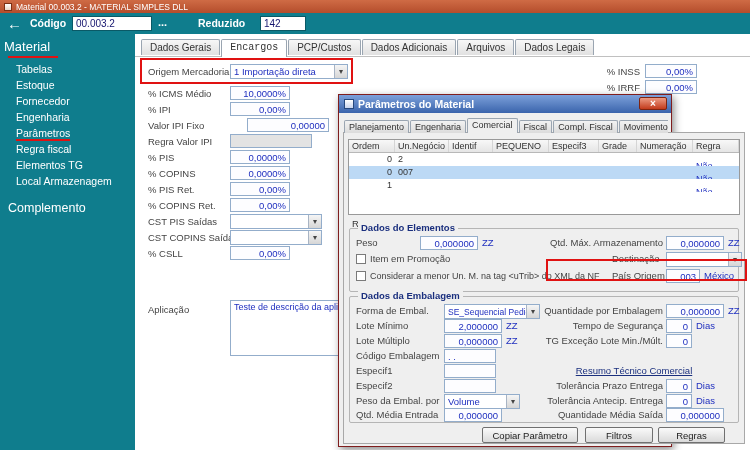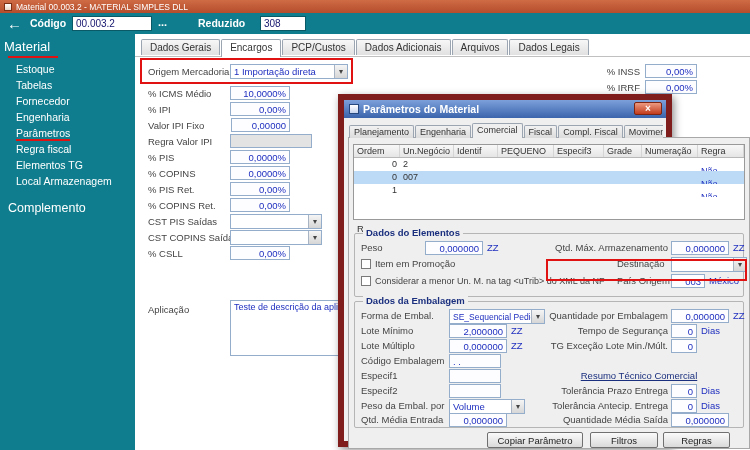--- a/index.html
+++ b/index.html
@@ -22,37 +22,37 @@
 .side-head{font-size:13px;padding:5px 0 7px 4px;position:relative;}
 .side-head.marked::after{content:"";position:absolute;left:8px;bottom:3px;width:50px;height:2px;background:#e01212;}
 .side-head2{font-size:12.5px;padding:12px 0 4px 8px;}
 .side-item{font-size:10.5px;padding:2px 0 2px 16px;position:relative;cursor:default;white-space:nowrap;}
 .side-item.marked::after{content:"";position:absolute;left:16px;bottom:0;width:54px;height:2px;background:#e01212;}
 
 
 .main{position:absolute;left:135px;top:34px;right:0;bottom:0;background:#fff;}
 .tabstrip{position:absolute;left:6px;top:5px;display:flex;align-items:flex-start;z-index:3;}
 .tab{border:1px solid #9aa5b1;border-bottom:none;border-radius:2px 2px 0 0;background:linear-gradient(#f7f7f7,#e1e1e1);padding:2px 8px;font-size:10px;margin-right:1px;height:16px;color:#333;white-space:nowrap;}
-.tab.active{background:#fff;height:18px;position:relative;z-index:4;}
+.tab.active{background:#fff;height:18px;position:relative;z-index:4;font-family:Liberation Mono, monospace;}
 .tabline{position:absolute;left:0;top:22px;right:0;border-top:1px solid #c0c0c0;}
 
 .frow{position:absolute;left:0;width:100%;height:15px;}
 .frow>*{position:absolute;top:0;}
 .flabel{font-size:9.5px;color:#444;line-height:15px;white-space:nowrap;overflow:hidden;}
 .tf{border:1px solid #93adcb;background:#fdfdff;height:14px;font-size:9.5px;color:#1f2fbf;display:flex;align-items:center;padding:0 3px;overflow:hidden;}
 .tf.num{justify-content:flex-end;}
 .tf.dis{background:#e3e3e3;}
 .combo{border:1px solid #93adcb;background:#fff;height:15px;display:flex;align-items:center;font-size:9.5px;color:#1f2fbf;padding-left:3px;position:relative;overflow:hidden;}
 .combo-val{flex:1;white-space:nowrap;overflow:hidden;}
 .combo-btn{width:13px;height:100%;background:linear-gradient(#f5f5f5,#d6d6d6);border-left:1px solid #a8b4c4;color:#444;font-size:8px;display:flex;align-items:center;justify-content:center;flex:none;}
 .cb{width:10px;height:10px;border:1px solid #7a7a7a;background:#fff;display:inline-block;}
 .ta{position:absolute;border:1px solid #93adcb;background:#fff;color:#1f2fbf;font-size:9px;line-height:11px;padding:1px 3px;overflow:hidden;white-space:nowrap;}
 
 
-.modal{position:absolute;left:338px;top:94px;width:334px;height:353px;background:#efefef;border:6px solid #7f1d1d;box-shadow:2px 3px 8px rgba(0,0,0,.45);z-index:20;}
+.modal{position:absolute;left:338px;top:94px;width:334px;height:353px;background:#efefef;border:1px solid #7f1d1d;box-shadow:2px 3px 8px rgba(0,0,0,.45);z-index:20;}
 .m-titlebar{height:18px;background:linear-gradient(#7ca0da,#3a64ac);display:flex;align-items:center;color:#fff;font-weight:bold;font-size:10.5px;padding-left:5px;gap:4px;position:relative;}
 .m-icon{width:10px;height:10px;background:linear-gradient(#fff,#c8d4ee);border:1px solid #26487e;flex:none;}
 .m-close{position:absolute;right:4px;top:2px;width:28px;height:13px;background:linear-gradient(#ec9a82,#c23b1c);border:1px solid #7e2410;border-radius:2px;color:#fff;font-size:10px;line-height:11px;text-align:center;font-weight:bold;}
 .mtabs{position:absolute;left:5px;top:23px;right:3px;display:flex;align-items:flex-end;overflow:hidden;z-index:3;}
 .mtab{border:1px solid #9aa5b1;border-bottom:none;border-radius:2px 2px 0 0;background:linear-gradient(#f2f2f2,#dcdcdc);padding:1px 4px;font-size:9px;margin-right:1px;height:13px;white-space:nowrap;color:#333;}
 .mtab.active{background:#efefef;height:15px;position:relative;z-index:4;}
 .page{position:absolute;left:4px;top:37px;width:402px;height:312px;border:1px solid #a8a8a8;background:#efefef;}
 
 .grid{position:absolute;left:4px;top:6px;width:392px;height:76px;border:1px solid #999;background:#fff;overflow:hidden;}
 .g-head{display:flex;height:13px;background:linear-gradient(#f8f8f8,#e5e5e5);border-bottom:1px solid #b8b8b8;}
@@ -93,28 +93,28 @@
 
   <div class="topbar">
     <span class="back">←</span>
     <span class="tb-label" style="left:30px">Código</span>
     <div class="tb-input" style="left:72px;width:80px">
         <span>00.003.2</span>
       </div>
     <span class="tb-more" style="left:158px">...</span>
     <span class="tb-label" style="left:198px">Reduzido</span>
     <div class="tb-input" style="left:260px;width:46px">
-        <span>308</span>
+        <span>142</span>
       </div>
   </div>
 
   <div class="sidebar">
     <div class="side-head marked">Material</div>
+    <div class="side-item">Tabelas</div>
     <div class="side-item">Estoque</div>
-    <div class="side-item">Tabelas</div>
     <div class="side-item">Fornecedor</div>
     <div class="side-item">Engenharia</div>
     <div class="side-item marked">Parâmetros</div>
     <div class="side-item">Regra fiscal</div>
     <div class="side-item">Elementos TG</div>
     <div class="side-item">Local Armazenagem</div>
     <div class="side-head2">Complemento</div>
   </div>
 
   <div class="main">
@@ -143,21 +143,21 @@
         </div>
     </div>
     <div class="frow" style="top:68px">
       <span class="flabel" style="left:13px;width:82px">% IPI</span>
       <div class="tf num" style="left:95px;width:60px">
           <span>0,00%</span>
         </div>
     </div>
     <div class="frow" style="top:84px">
       <span class="flabel" style="left:13px;width:82px">Valor IPI Fixo</span>
-      <div class="tf num" style="left:96px;width:59px">
+      <div class="tf num" style="left:112px;width:82px">
           <span>0,00000</span>
         </div>
     </div>
     <div class="frow" style="top:100px">
       <span class="flabel" style="left:13px;width:82px">Regra Valor IPI</span>
       <div class="tf dis" style="left:95px;width:82px">
           <span></span>
         </div>
     </div>
     <div class="frow" style="top:116px">

